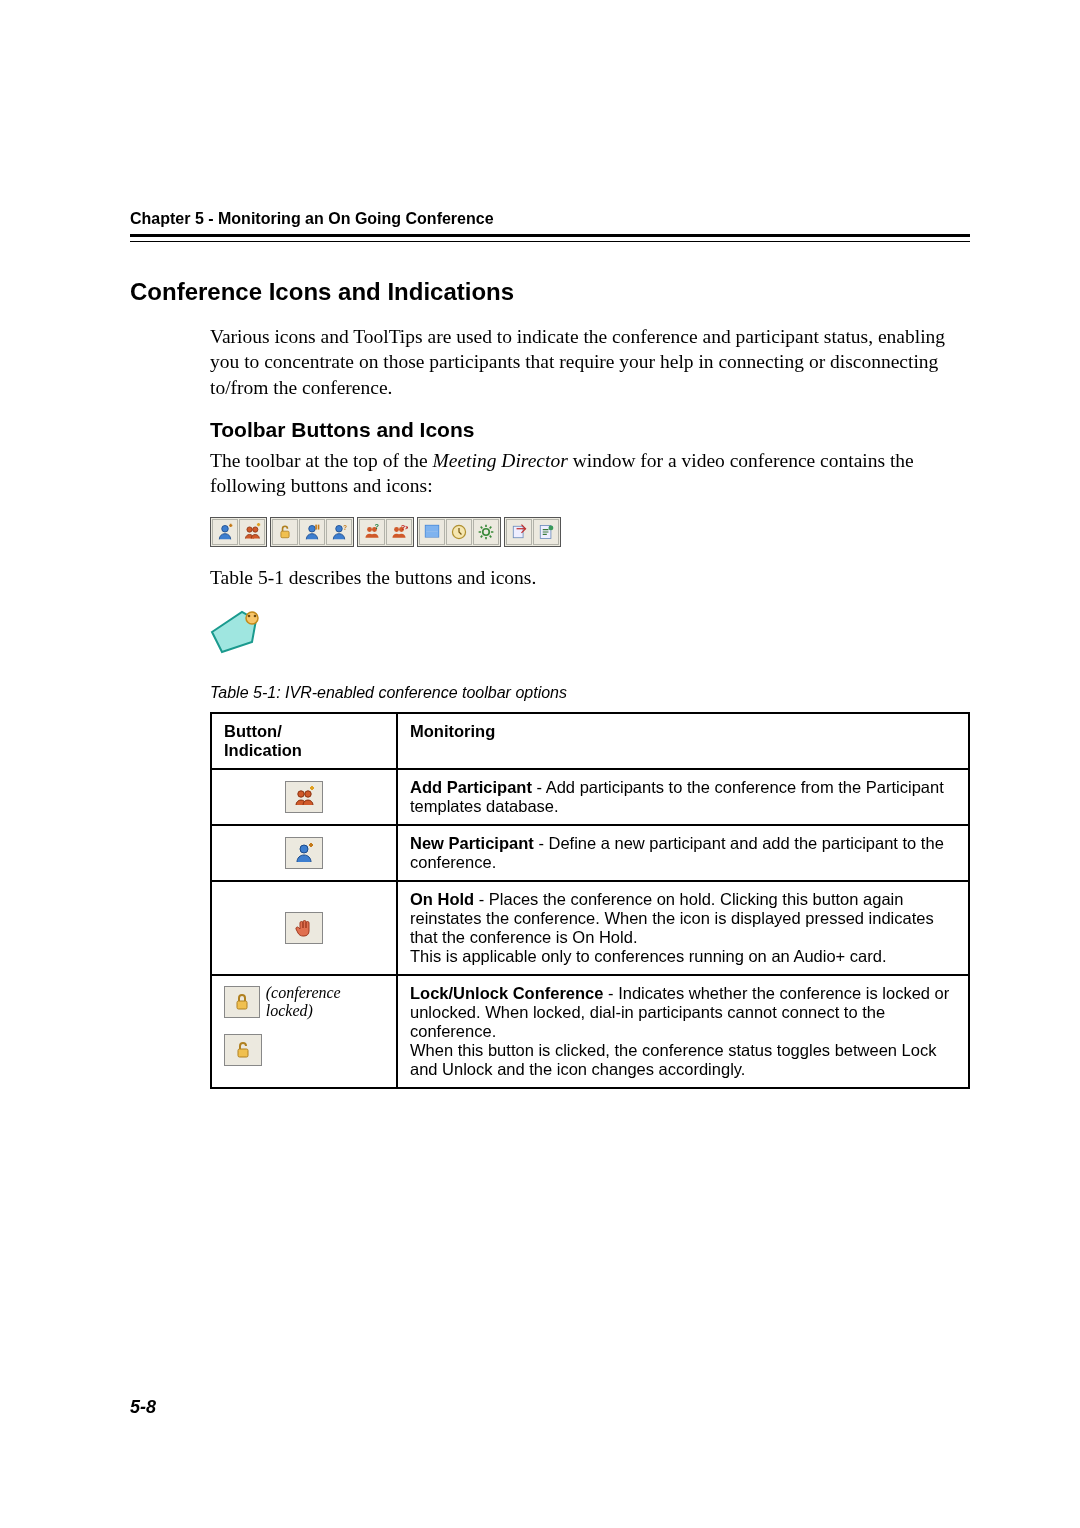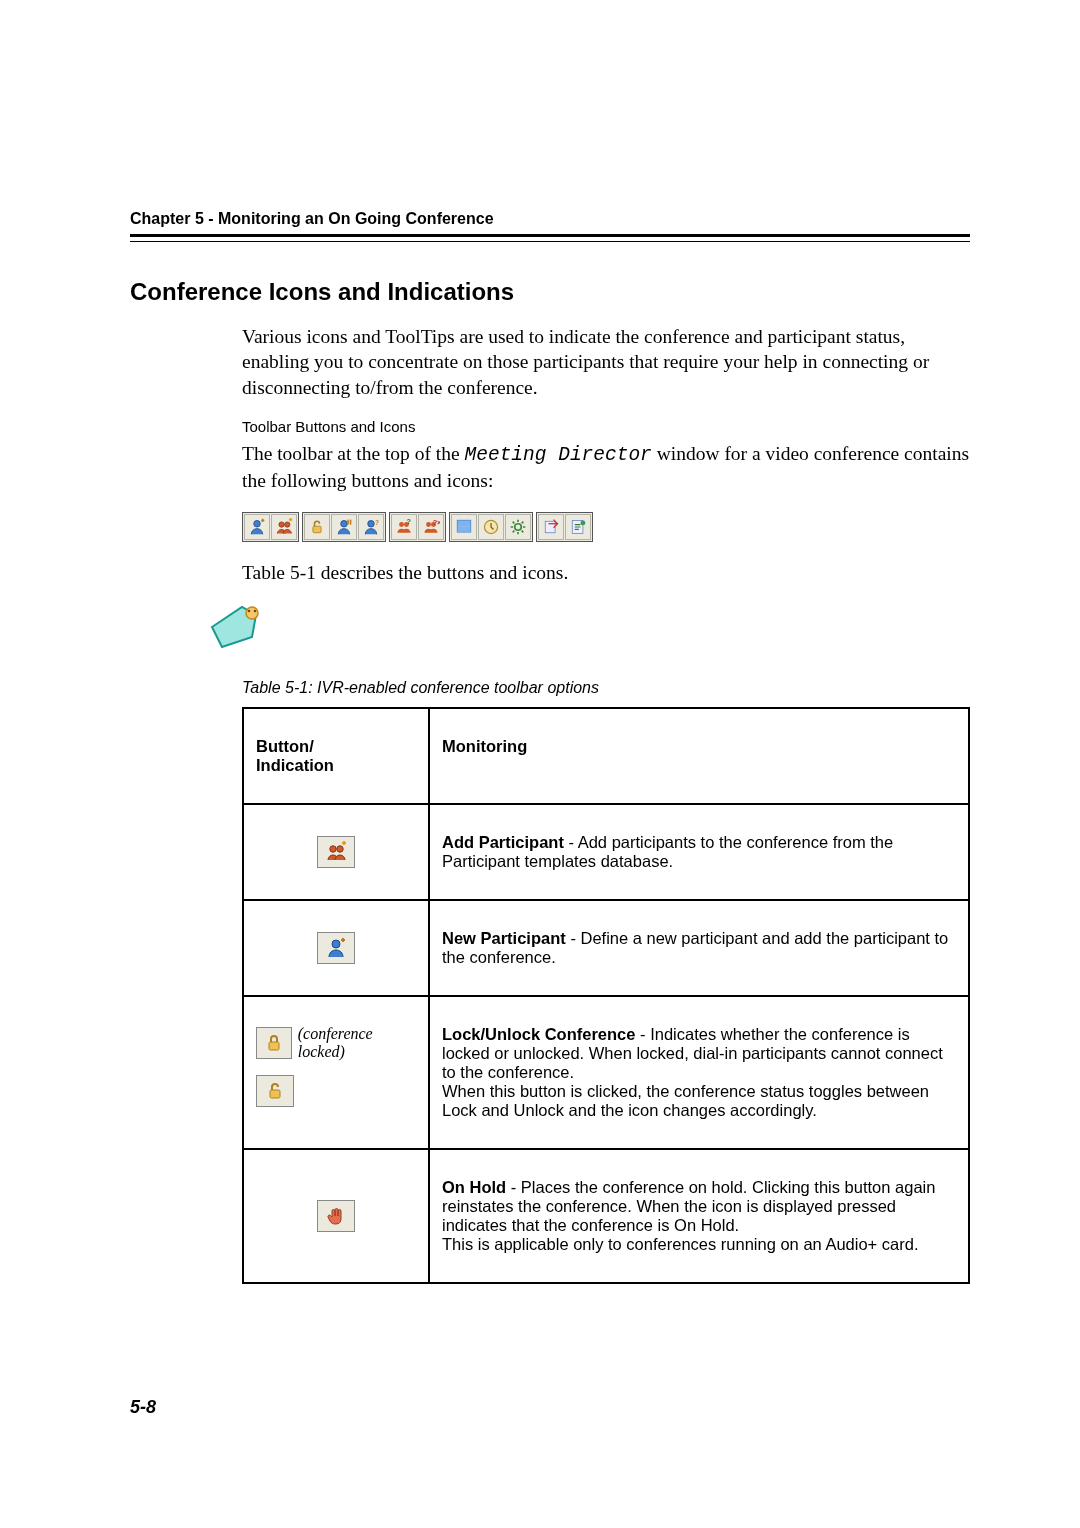--- a/index.html
+++ b/index.html
@@ -31,36 +31,36 @@
   .rule.thin {
     height: 1px;
     margin-bottom: 36px;
   }
   h1.section-title {
     font-size: 24px;
     font-weight: bold;
     margin: 16px 0 18px 0;
   }
   .body-indent {
-    margin-left: 112px;
+    margin-left: 80px;
   }
   p.serif {
     font-family: Georgia, 'Times New Roman', serif;
     font-size: 19.5px;
     line-height: 1.3;
     margin: 0 0 18px 0;
   }
   h2.sub {
-    font-size: 15px;
-    font-weight: normal;
+    font-size: 21px;
+    font-weight: bold;
     margin: 14px 0 6px 0;
   }
   .italic-serif {
     font-style: italic;
-    font-family: Liberation Mono, monospace;
+    font-family: Liberation Serif, serif;
   }
 
   
   .toolbar {
     display: flex;
     gap: 3px;
     margin: 6px 0 18px 0;
   }
   .tb-group {
     display: flex;
@@ -98,21 +98,21 @@
   }
 
   
   table.opt-table {
     border-collapse: collapse;
     width: 100%;
     font-size: 16.5px;
   }
   .opt-table th, .opt-table td {
     border: 2px solid #000;
-    padding: 28px 12px;
+    padding: 8px 12px;
     vertical-align: top;
     text-align: left;
   }
   .opt-table th {
     font-weight: bold;
   }
   .opt-table td.icon-cell {
     width: 160px;
     text-align: center;
     vertical-align: middle;
@@ -271,45 +271,45 @@
           </tr>
           <tr>
             <td class="icon-cell"><span class="icon-box">
                 <svg viewBox="0 0 22 22">
                   <use href="#ico-person-plus"></use>
                 </svg>
               </span></td>
             <td><strong>New Participant</strong> - Define a new participant and add the participant to the conference.</td>
           </tr>
           <tr>
+            <td class="icon-cell"><span class="icon-box">
+                <svg viewBox="0 0 22 22">
+                  <use href="#ico-hand"></use>
+                </svg>
+              </span></td>
+            <td><strong>On Hold</strong> - Places the conference on hold. Clicking this button again reinstates the conference. When the icon is displayed pressed indicates that the conference is On Hold.<br>This is applicable only to conferences running on an Audio+ card.</td>
+          </tr>
+          <tr>
             <td class="icon-cell lock-cell" style="vertical-align: top;">
               <div class="row1">
                 <span class="icon-box">
                   <svg viewBox="0 0 22 22">
                     <use href="#ico-lock-closed"></use>
                   </svg>
                 </span>
                 <span>(conference locked)</span>
               </div>
               <div class="row2"><span class="icon-box">
                   <svg viewBox="0 0 22 22">
                     <use href="#ico-lock-open"></use>
                   </svg>
                 </span></div>
             </td>
             <td><strong>Lock/Unlock Conference</strong> - Indicates whether the conference is locked or unlocked. When locked, dial-in participants cannot connect to the conference.<br>When this button is clicked, the conference status toggles between Lock and Unlock and the icon changes accordingly.</td>
           </tr>
-          <tr>
-            <td class="icon-cell"><span class="icon-box">
-                <svg viewBox="0 0 22 22">
-                  <use href="#ico-hand"></use>
-                </svg>
-              </span></td>
-            <td><strong>On Hold</strong> - Places the conference on hold. Clicking this button again reinstates the conference. When the icon is displayed pressed indicates that the conference is On Hold.<br>This is applicable only to conferences running on an Audio+ card.</td>
-          </tr>
         </tbody>
     </table>
   </div>
 
   <div class="page-num">5-8</div>
 </div>
 
 <svg width="0" height="0" style="position:absolute">
   <defs>
     <g id="ico-person-plus">

